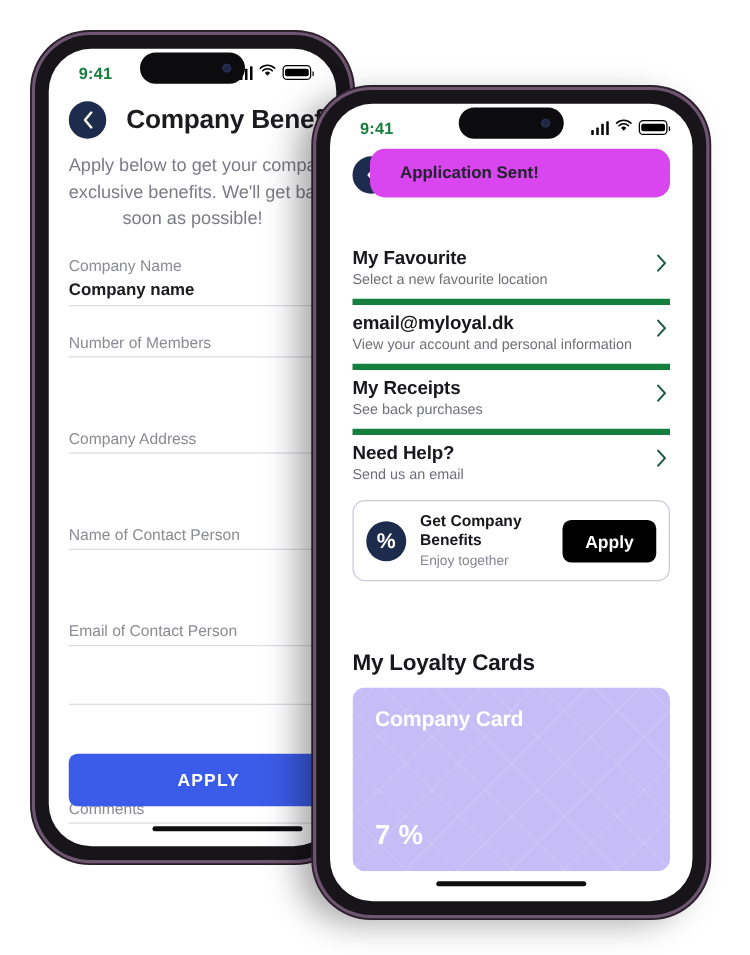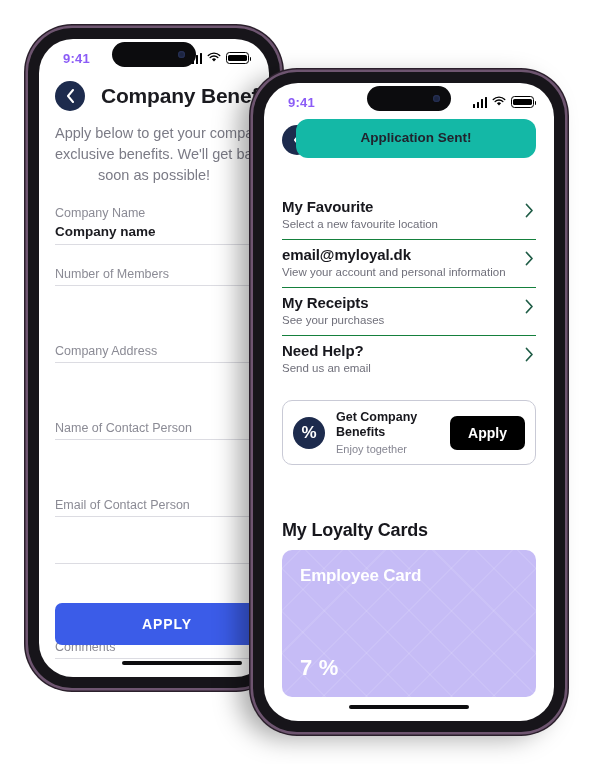--- a/index.html
+++ b/index.html
@@ -62,21 +62,21 @@
     display: flex;
     align-items: center;
     justify-content: space-between;
     padding: 4px 20px 0 24px;
     box-sizing: border-box;
     z-index: 30;
   }
   .status-time {
     font-size: 13px;
     font-weight: bold;
-    color: #8b5cf6;
+    color: #15803d;
     letter-spacing: 0.2px;
   }
   .status-right {
     display: flex;
     align-items: center;
     gap: 5px;
   }
   .island {
     position: absolute;
     top: 3px;
@@ -226,26 +226,26 @@
     border-radius: 50%;
     background: #1d2b4d;
     display: flex; align-items: center; justify-content: center;
     z-index: 1;
   }
   .toast {
     position: absolute;
     top: 2px;
     left: 32px;
     right: 18px;
-    background: #14b8a6;
+    background: #d946ef;
     border-radius: 12px;
     padding: 11px 24px 13px;
     box-sizing: border-box;
     z-index: 3;
-    text-align: center;
+    text-align: left;
   }
   .toast-title {
     font-size: 13.5px;
     font-weight: bold;
     color: #21232e;
   }
   .toast-msg {
     margin-top: 4px;
     font-size: 13px;
     line-height: 1.38;
@@ -257,21 +257,21 @@
     top: 75px;
     left: 0; right: 0;
     padding: 0 18px;
     box-sizing: border-box;
   }
   .row {
     display: flex;
     align-items: flex-start;
     justify-content: space-between;
     padding: 6px 0 9px;
-    border-bottom: 1px solid #15803d;
+    border-bottom: 5px solid #15803d;
   }
   .row:last-child { border-bottom: none; }
   .row-main { min-width: 0; }
   .row-title {
     font-size: 15px;
     font-weight: bold;
     color: #17171d;
     letter-spacing: -0.1px;
   }
   .row-sub {
@@ -525,21 +525,21 @@
             <span class="chev">
               <svg width="9" height="15" viewBox="0 0 9 15">
                   <path d="M1.5 1.5 7 7.5l-5.5 6" stroke="#1f5c46" stroke-width="1.7" fill="none" stroke-linecap="round" stroke-linejoin="round"></path>
                 </svg>
             </span>
           </div>
 
           <div class="row">
             <div class="row-main">
               <div class="row-title">My Receipts</div>
-              <div class="row-sub">See your purchases</div>
+              <div class="row-sub">See back purchases</div>
             </div>
             <span class="chev">
               <svg width="9" height="15" viewBox="0 0 9 15">
                   <path d="M1.5 1.5 7 7.5l-5.5 6" stroke="#1f5c46" stroke-width="1.7" fill="none" stroke-linecap="round" stroke-linejoin="round"></path>
                 </svg>
             </span>
           </div>
 
           <div class="row">
             <div class="row-main">
@@ -560,21 +560,21 @@
           <div class="promo-text">
             <div class="promo-title">Get Company Benefits</div>
             <div class="promo-sub">Enjoy together</div>
           </div>
           <div class="promo-btn">Apply</div>
         </div>
 
         <div class="cards-head">My Loyalty Cards</div>
 
         <div class="loyalty-card">
-          <div class="card-name">Employee Card</div>
+          <div class="card-name">Company Card</div>
           <div class="card-pct">7 %</div>
         </div>
 
       </div>
 
       <div class="home-indicator"></div>
     </div>
   </div>
 
 </div>

